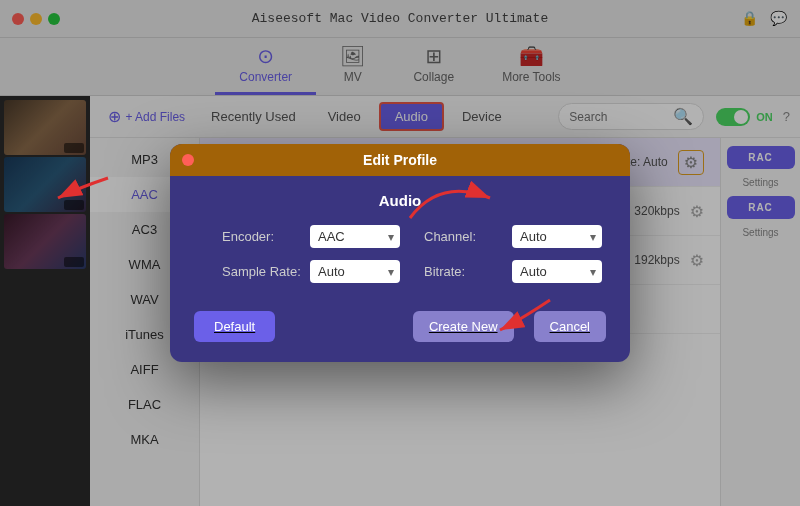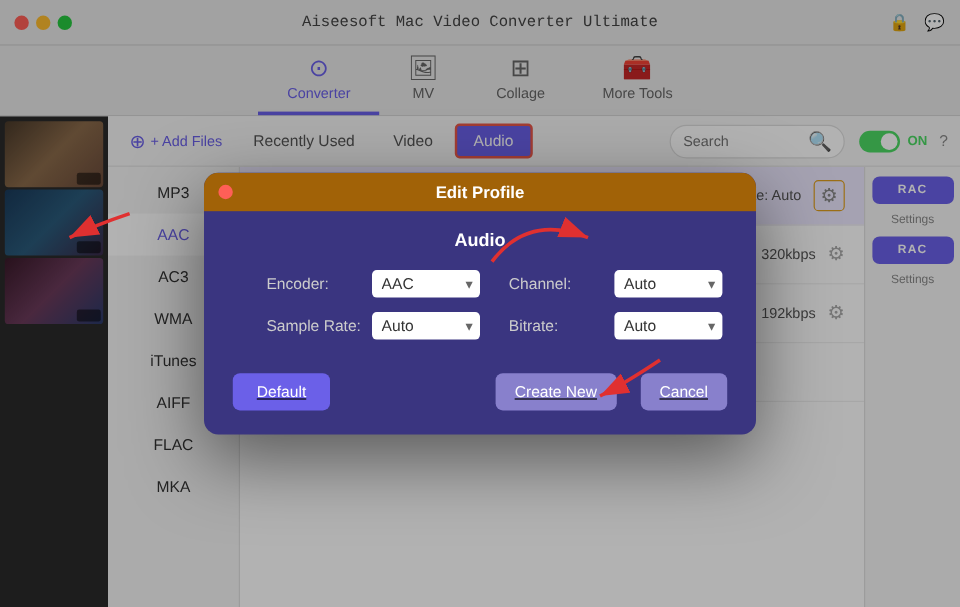--- a/index.html
+++ b/index.html
@@ -508,38 +508,40 @@
   <div style="flex:1; display:flex; flex-direction:column;">
 
     <div class="subtabs-bar">
       <button class="add-files-btn">
         <span style="font-size:16px;color:#6b60e8;">⊕</span>
         <span>+ Add Files</span>
       </button>
       <button class="subtab">Recently Used</button>
       <button class="subtab">Video</button>
       <button class="subtab active">Audio</button>
+      <button class="subtab">Device</button>
       <div class="search-box">
         <input class="search-input" type="text" placeholder="Search" style="">
         <span>🔍</span>
       </div>
       <div class="notification-btn">
         <span class="toggle-on"></span>
         <span style="font-size:11px;color:#4cd964;font-weight:600;margin-left:2px;">ON</span>
         <span style="font-size:13px;color:#888;margin-left:6px;">?</span>
       </div>
     </div>
 
     <div style="display:flex; flex:1; overflow:hidden;">
 
       <div class="sidebar">
         <div class="sidebar-item">MP3</div>
         <div class="sidebar-item active">AAC</div>
         <div class="sidebar-item">AC3</div>
         <div class="sidebar-item">WMA</div>
+        <div class="sidebar-item">WAV</div>
         <div class="sidebar-item">iTunes</div>
         <div class="sidebar-item">AIFF</div>
         <div class="sidebar-item">FLAC</div>
         <div class="sidebar-item">MKA</div>
       </div>
 
       <div class="format-list">
 
         <div class="format-row selected">
           <span class="format-check">✓</span>

